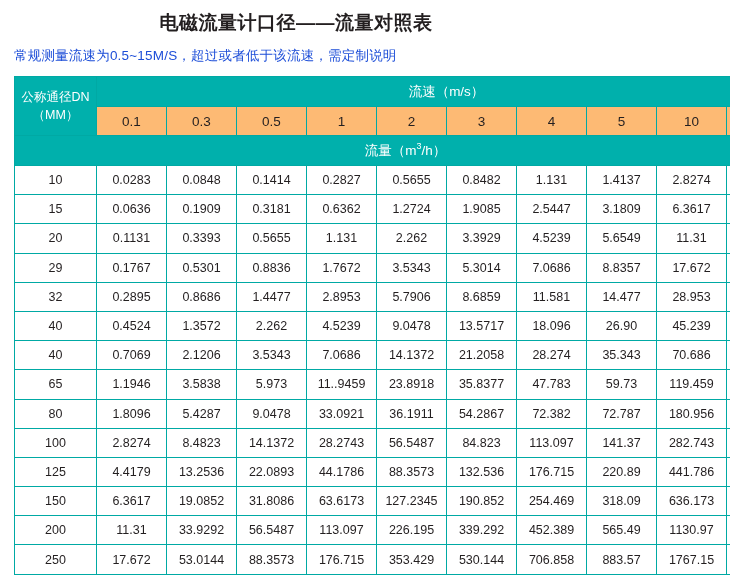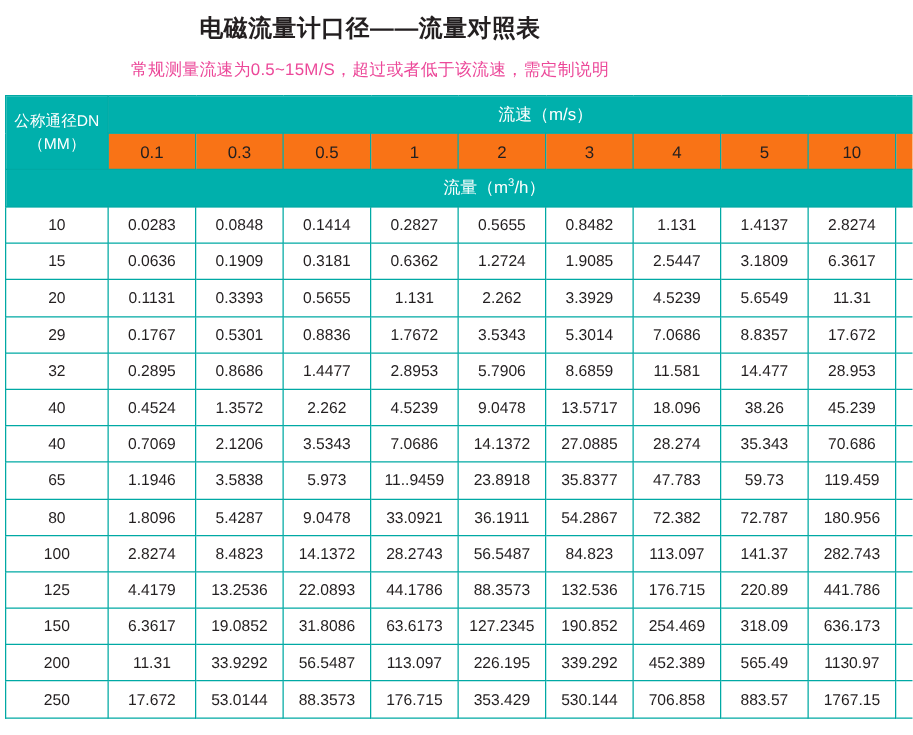--- a/index.html
+++ b/index.html
@@ -12,35 +12,34 @@
     height: 588px;
     font-family: "Liberation Sans", sans-serif;
     color: #231f20;
     overflow: hidden;
   }
   .page {
     width: 592px;
     height: 588px;
     position: relative;
     box-sizing: border-box;
-    padding: 0 4px;
+    padding: 0 14px;
     border-radius: 14px;
   }
   .title {
     text-align: center;
     font-size: 19px;
     font-weight: bold;
     color: #231f20;
     padding-top: 10px;
     letter-spacing: 0.5px;
   }
   .subtitle {
-    text-align: center;
     font-size: 13.5px;
-    color: #ec4899;
+    color: #1d4ed8;
     padding-top: 11px;
     padding-bottom: 11px;
     letter-spacing: 0.2px;
   }
   table.flow {
     border-collapse: collapse;
     width: 714px;
     margin: 0 auto;
     table-layout: fixed;
   }
@@ -67,21 +66,21 @@
     height: 27px;
   }
   .hdr-rate {
     font-size: 13.5px;
     height: 27px;
   }
   .hdr-num {
     font-size: 13.5px;
     height: 26px;
     font-weight: bold;
-    background: #f97316;
+    background: #fdba74;
     color: #231f20 !important;
   }
   td.cell {
     font-size: 12.5px;
     height: 26.2px;
     background: #ffffff;
   }
   td.dn {
     font-size: 12.5px;
   }
@@ -208,32 +207,32 @@
         </tr>
         <tr>
           <td class="cell dn">40</td>
           <td class="cell">0.4524</td>
           <td class="cell">1.3572</td>
           <td class="cell">2.262</td>
           <td class="cell">4.5239</td>
           <td class="cell">9.0478</td>
           <td class="cell">13.5717</td>
           <td class="cell">18.096</td>
-          <td class="cell">38.26</td>
+          <td class="cell">26.90</td>
           <td class="cell">45.239</td>
           <td class="cell">67.858</td>
         </tr>
         <tr>
           <td class="cell dn">40</td>
           <td class="cell">0.7069</td>
           <td class="cell">2.1206</td>
           <td class="cell">3.5343</td>
           <td class="cell">7.0686</td>
           <td class="cell">14.1372</td>
-          <td class="cell">27.0885</td>
+          <td class="cell">21.2058</td>
           <td class="cell">28.274</td>
           <td class="cell">35.343</td>
           <td class="cell">70.686</td>
           <td class="cell">106.03</td>
         </tr>
         <tr>
           <td class="cell dn">65</td>
           <td class="cell">1.1946</td>
           <td class="cell">3.5838</td>
           <td class="cell">5.973</td>

